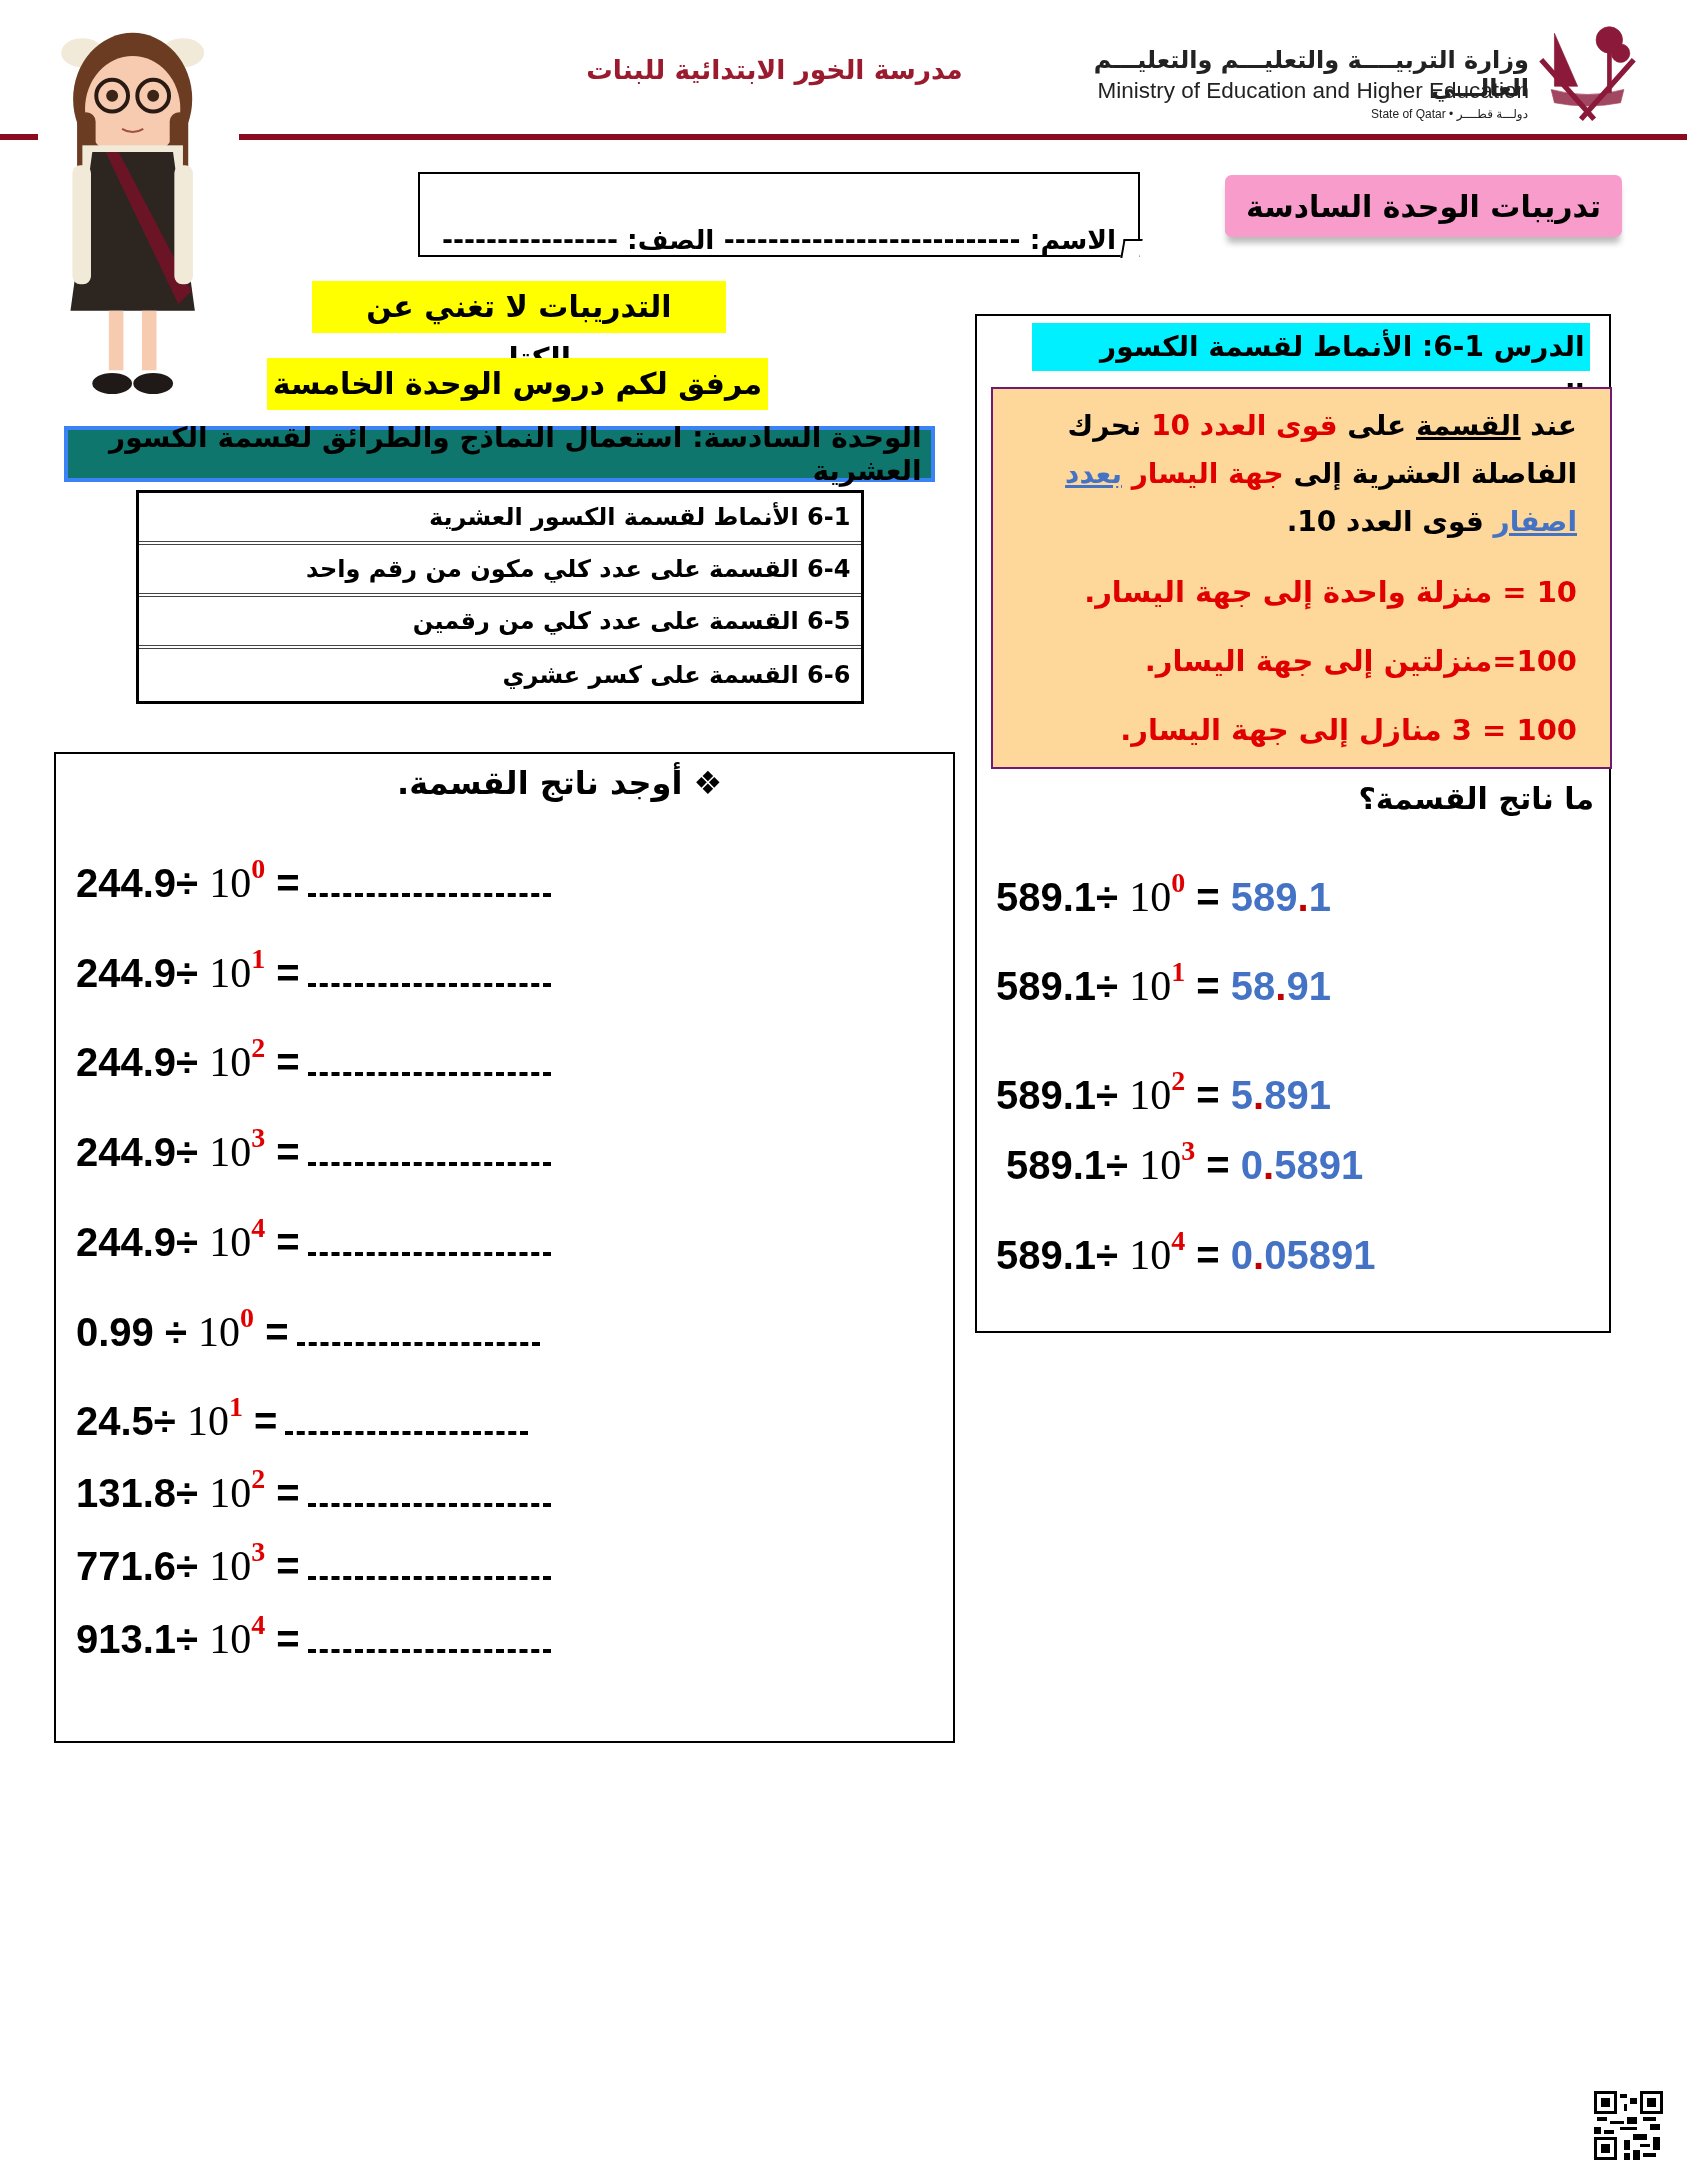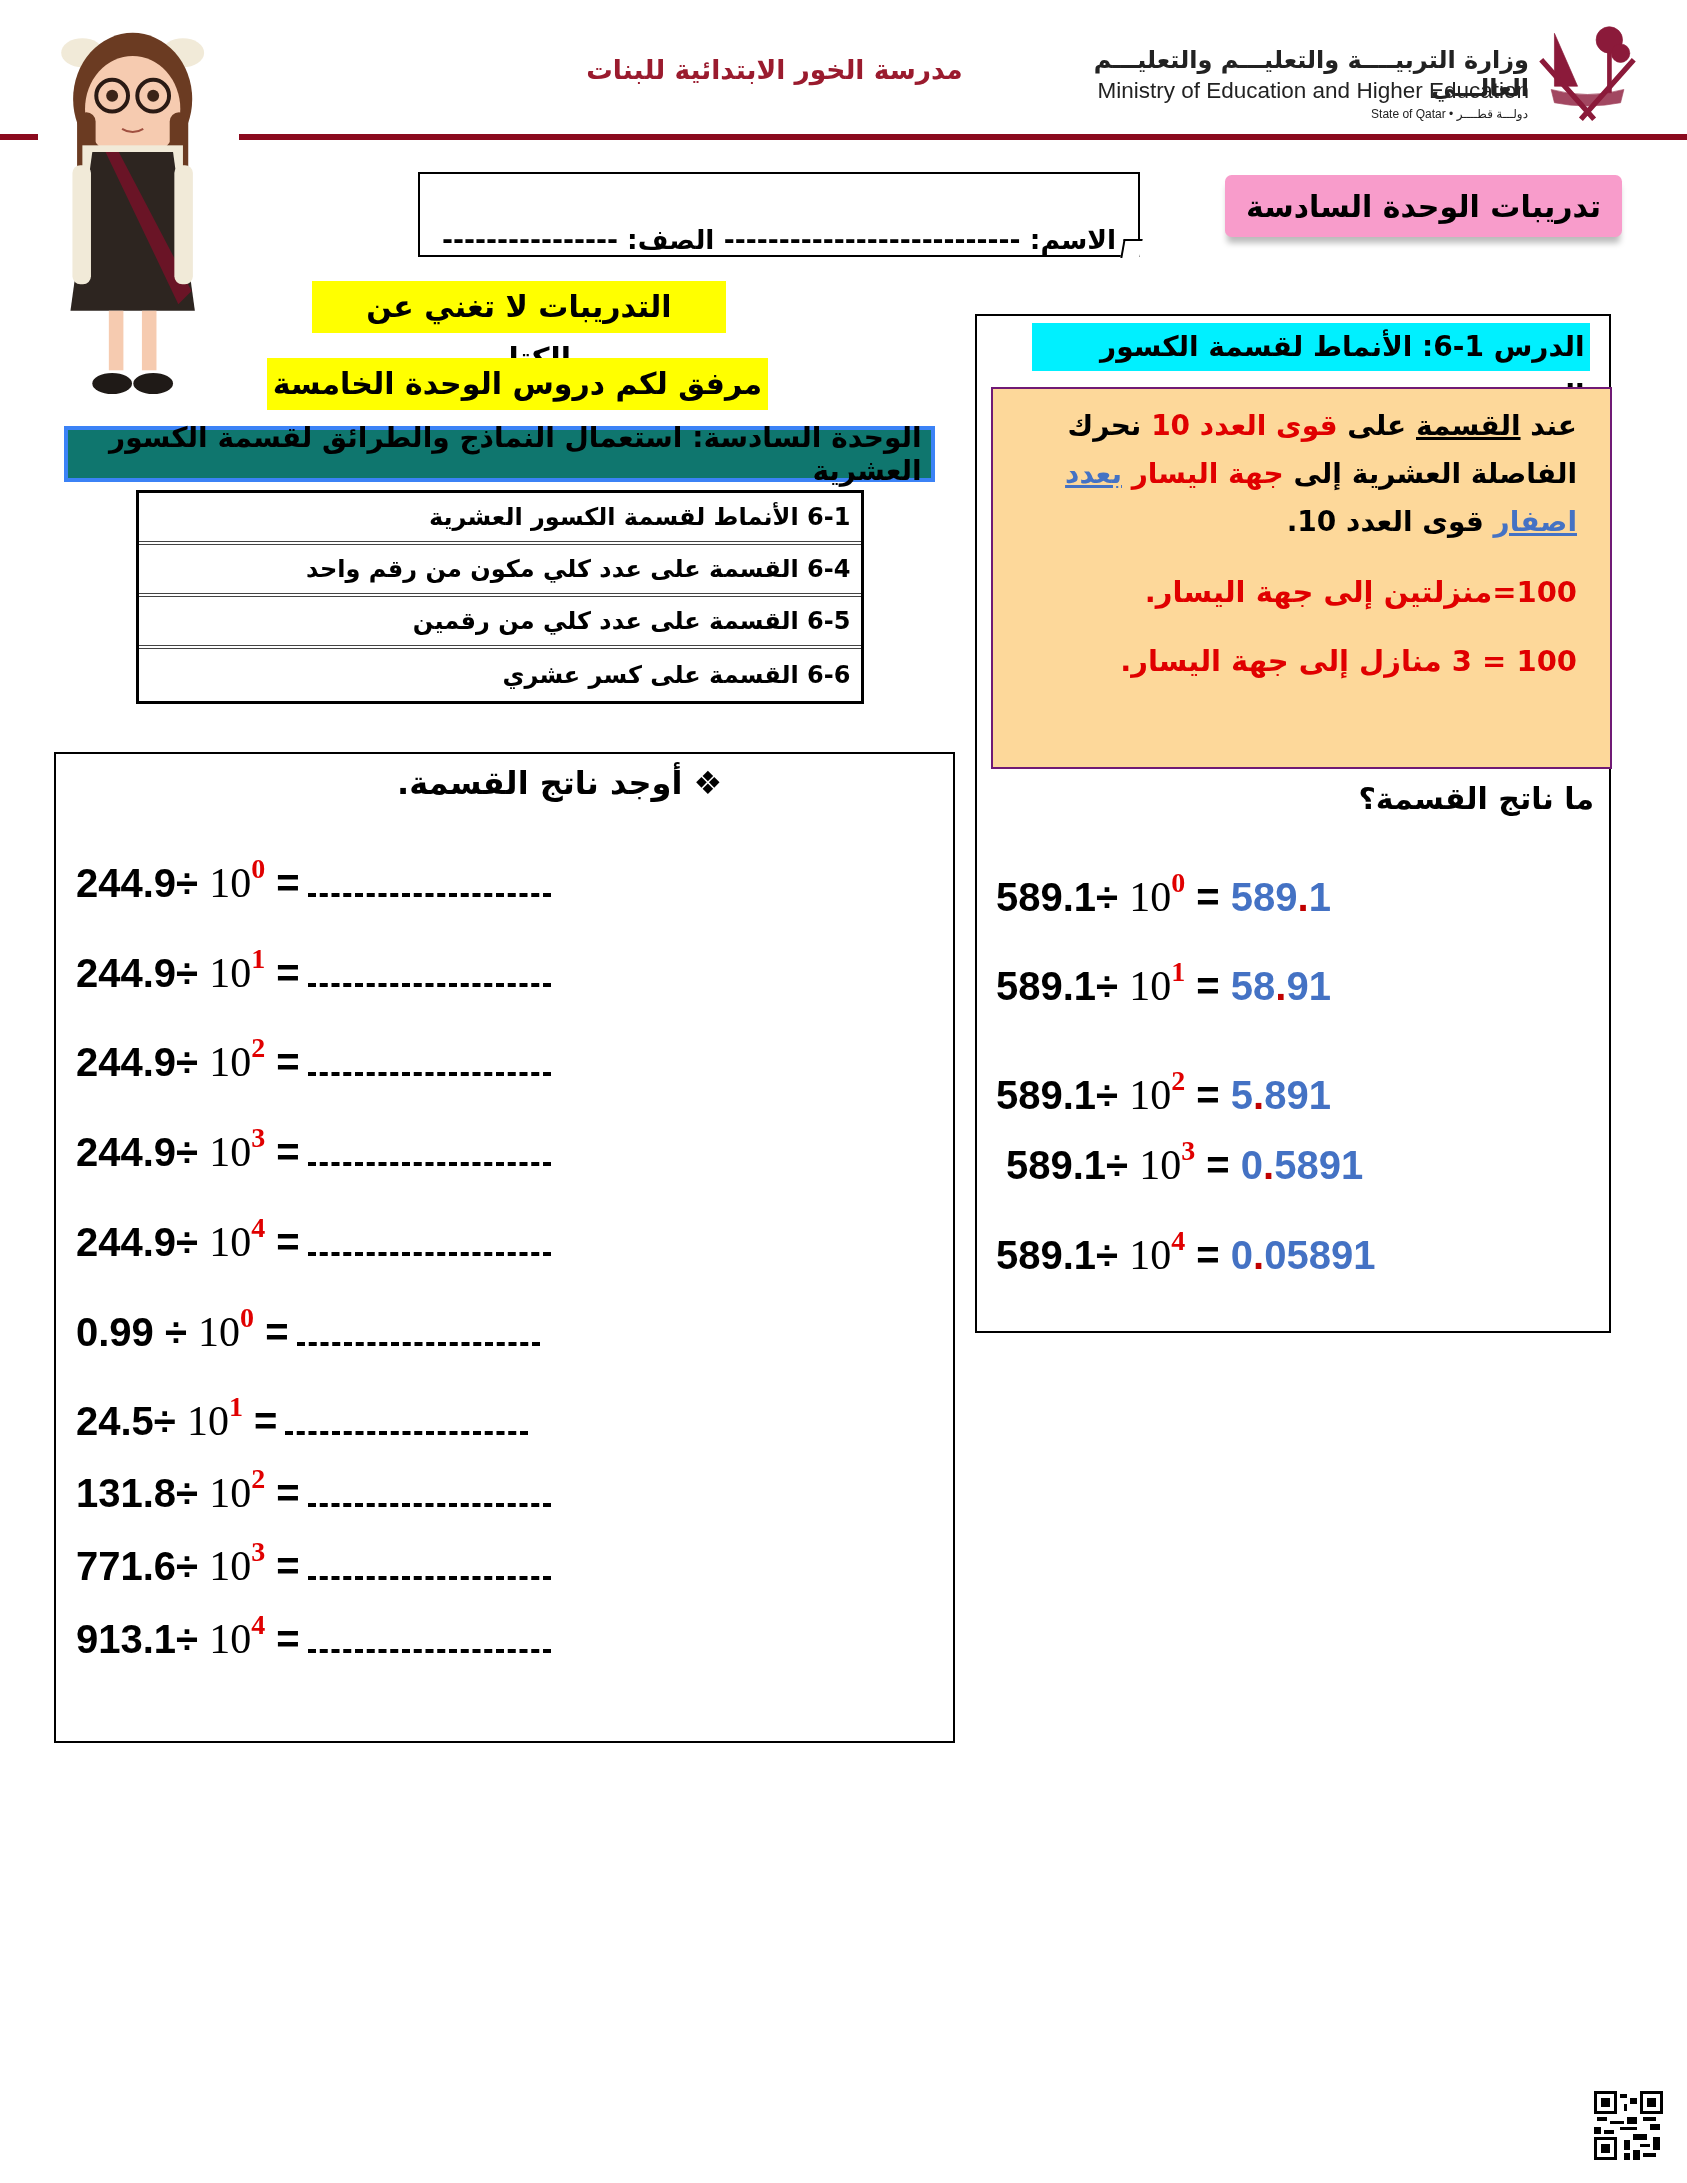--- a/index.html
+++ b/index.html
@@ -125,20 +125,21 @@
   <div class="lesson-row">6-6 القسمة على كسر عشري</div>
 </div>
 
 <div class="abs lesson-box"></div>
 <div class="abs lesson-title">الدرس 1-6: الأنماط لقسمة الكسور العشرية.</div>
 <div class="abs rule-box">
   <div>
     <span>عند </span><span class="ul">القسمة</span><span> على </span><span class="red">قوى العدد 10</span><span> نحرك الفاصلة العشرية إلى </span><span class="red">جهة اليسار</span><span> </span><span class="blue-u">بعدد اصفار</span><span> قوى العدد 10.</span>
   </div>
   <div style="height:12px"></div>
+  <div class="rule-line">10 = منزلة واحدة إلى جهة اليسار.</div>
   <div class="rule-line">100=منزلتين إلى جهة اليسار.</div>
   <div class="rule-line">100 = 3 منازل إلى جهة اليسار.</div>
 </div>
 <div class="abs question">ما ناتج القسمة؟</div>
 
 <div class="abs eq" style="left:996px; top:867px;">
   <span>589.1</span><span>÷</span> <span class="ten">10</span><sup>0</sup> <span>=</span> <span class="ans">589</span><span class="dot">.</span><span class="ans">1</span>
 </div>
 <div class="abs eq" style="left:996px; top:956px;">
   <span>589.1</span><span>÷</span> <span class="ten">10</span><sup>1</sup> <span>=</span> <span class="ans">58</span><span class="dot">.</span><span class="ans">91</span>

